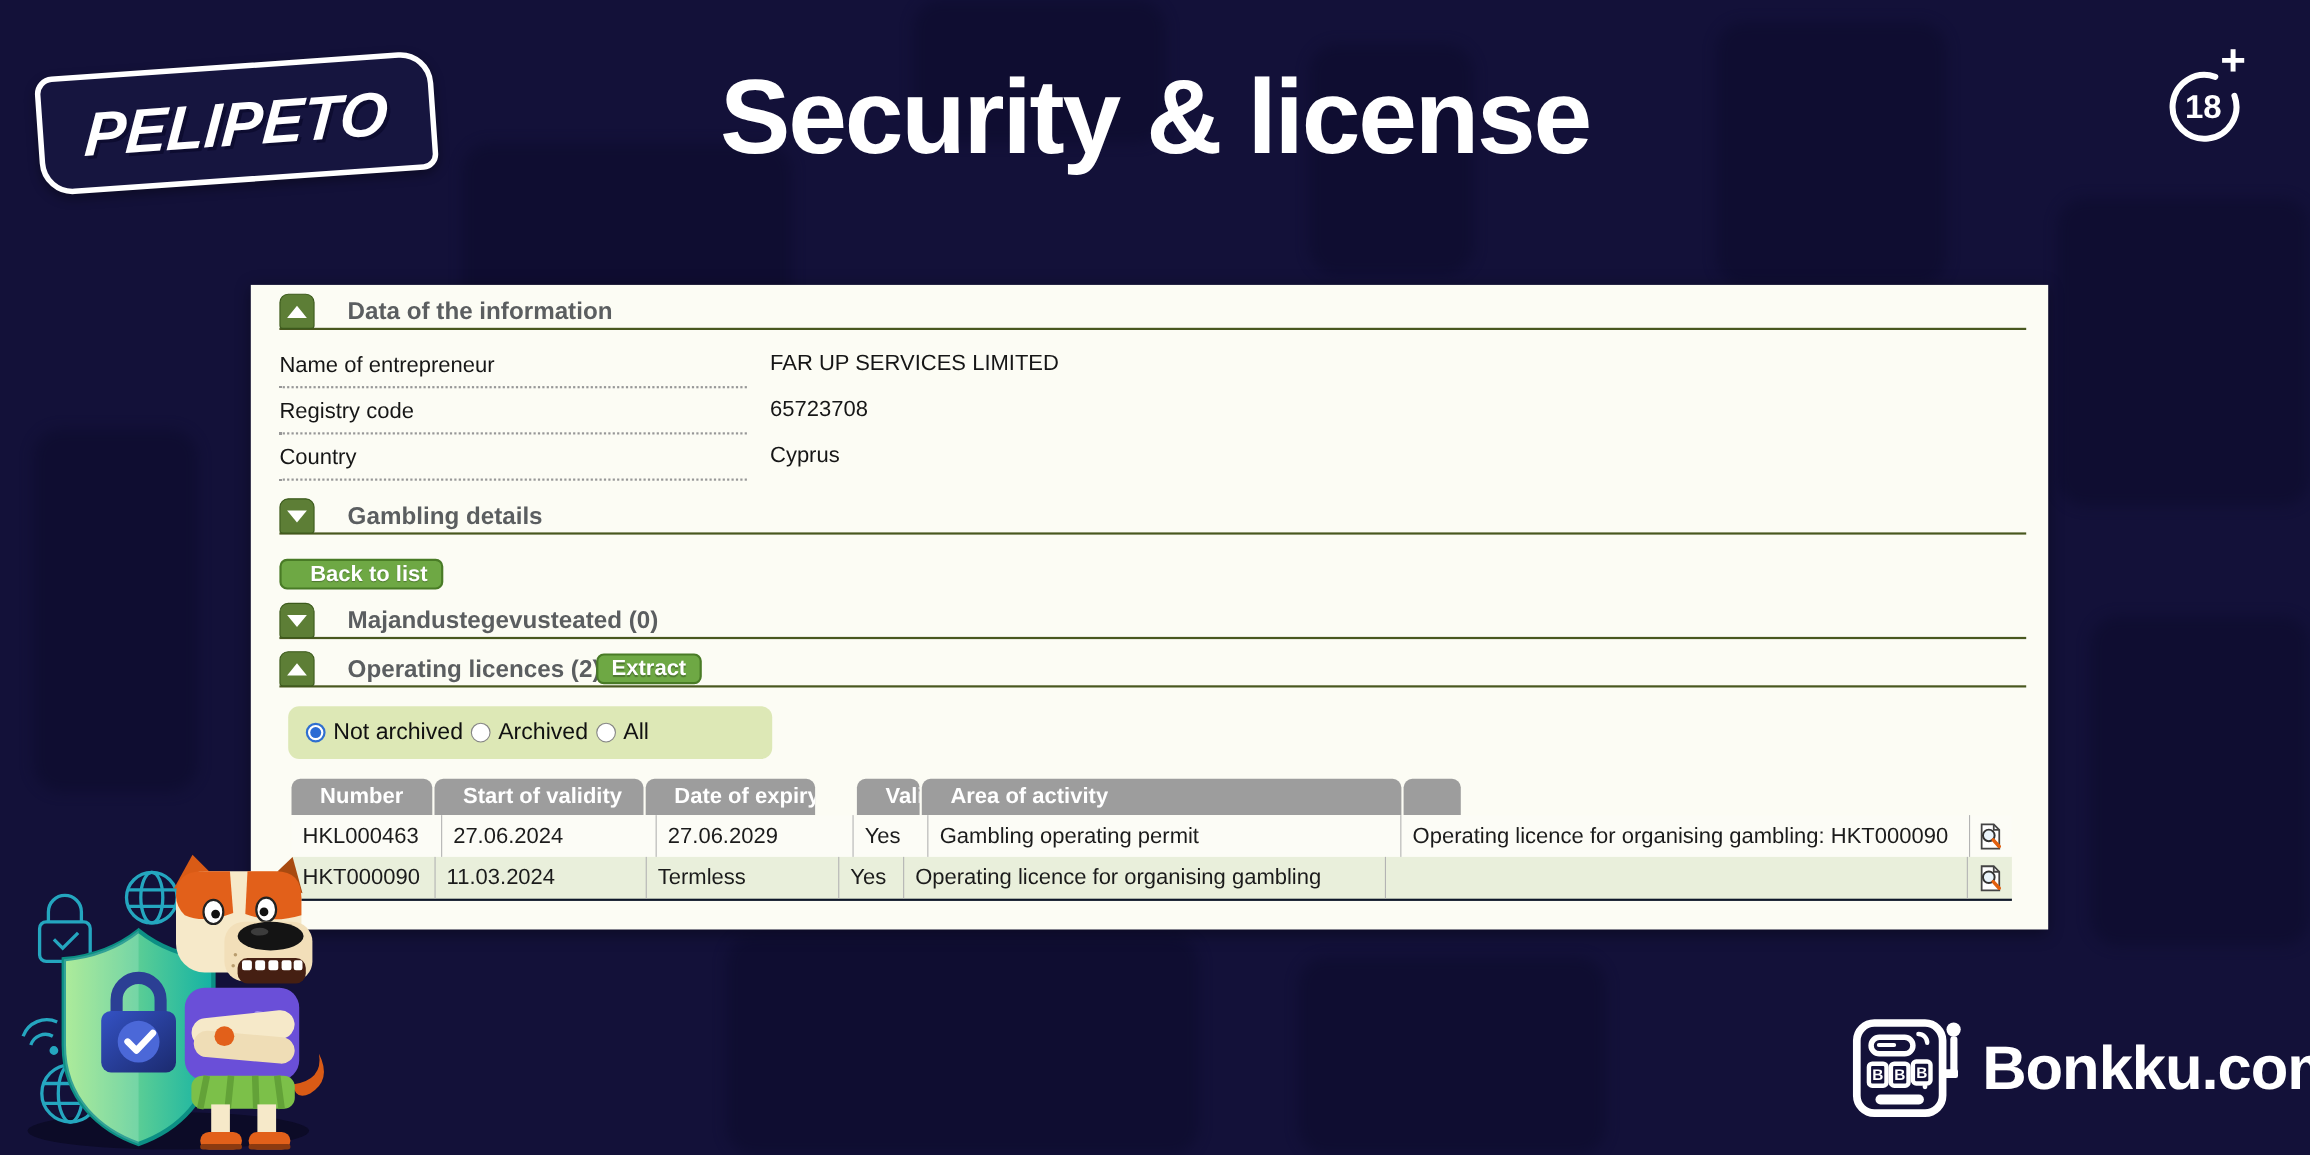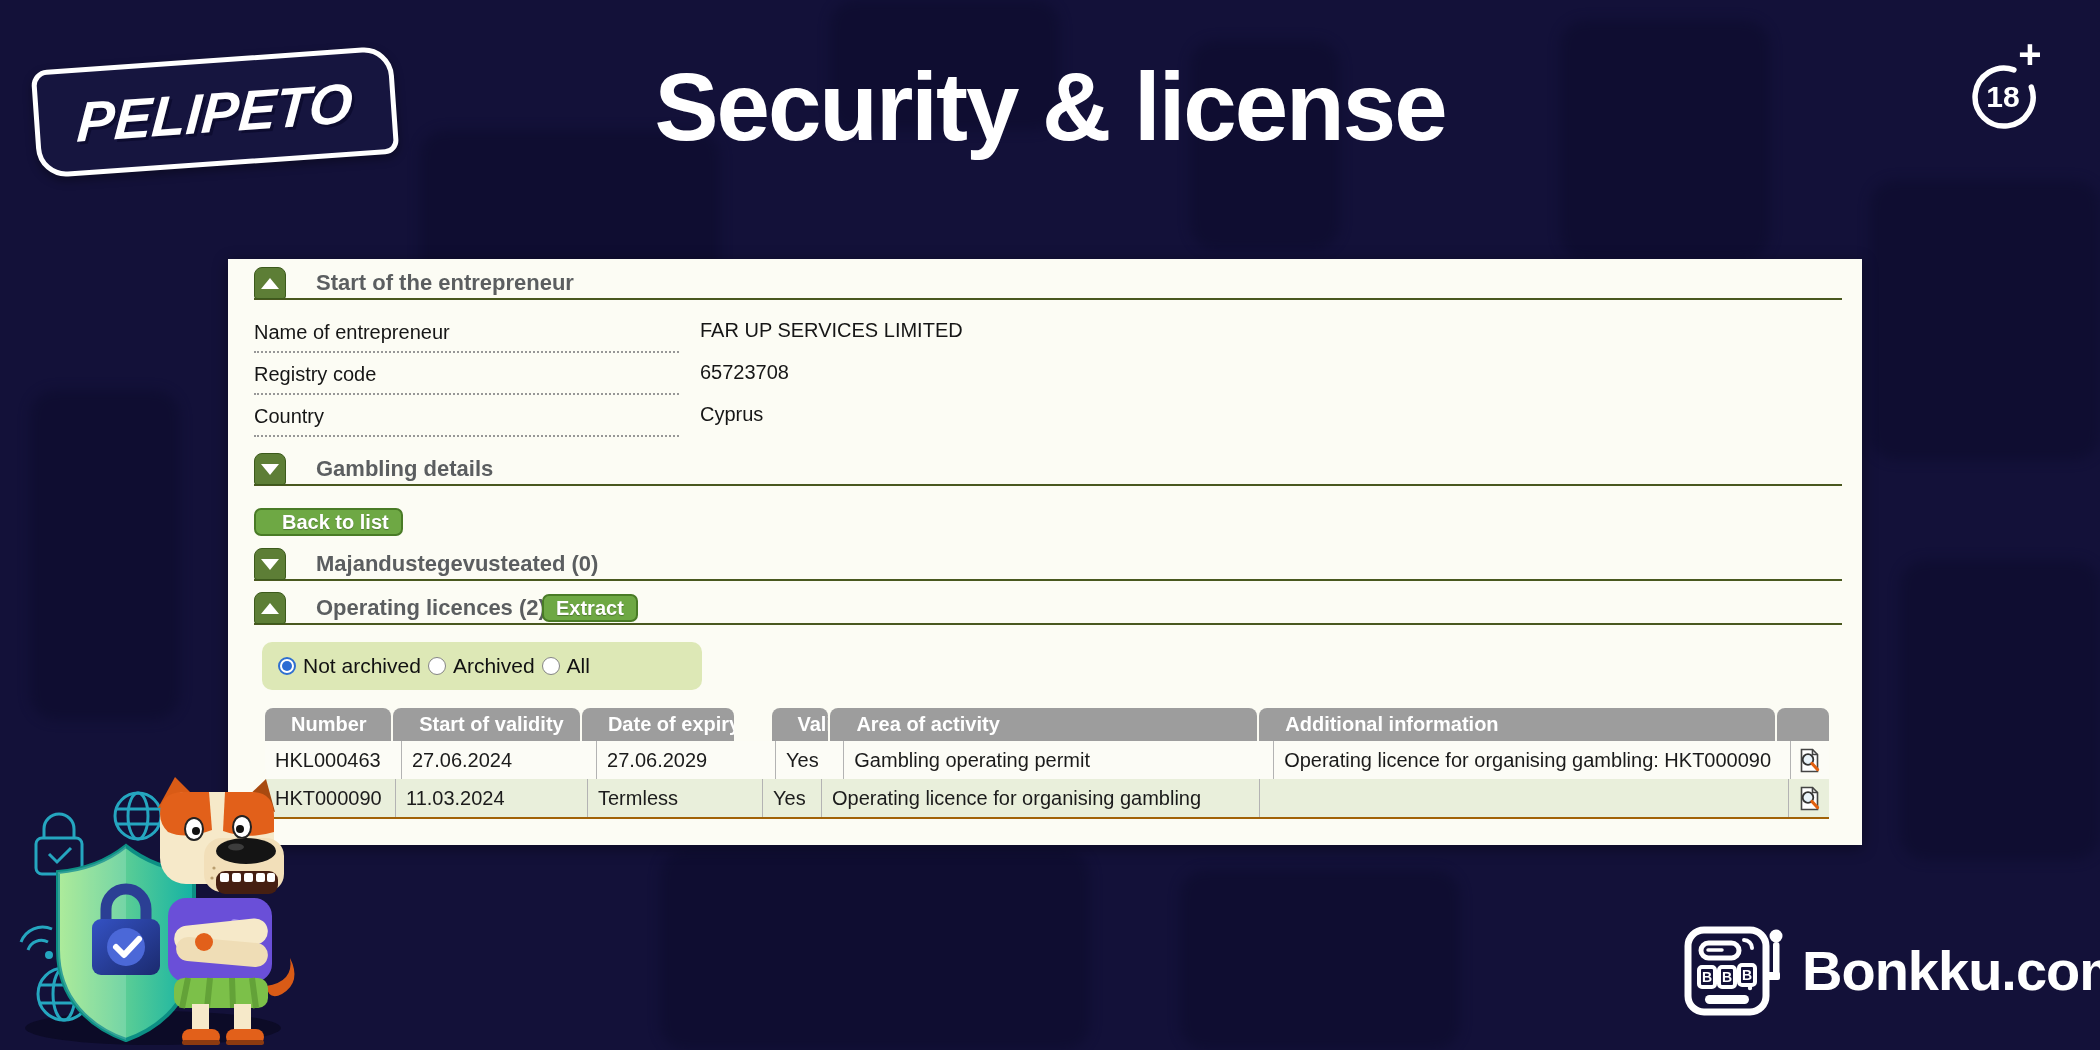--- a/index.html
+++ b/index.html
@@ -71,21 +71,21 @@
   
   .tbl{position:absolute;left:37px;top:449px;width:1564px;}
   .thead{display:flex;height:33px;}
   .th{
     background:#9d9d9d;border-radius:8px 8px 0 0;color:#ffffff;font-weight:bold;
     font-size:20px;line-height:33px;padding:0 26px;box-sizing:border-box;
     margin-right:2px;white-space:nowrap;overflow:hidden;
   }
   .th:last-child{margin-right:0;}
   .trow{display:flex;height:38px;}
-  .trow.r2{background:#e9efdb;border-bottom:2px solid #a16207;}
+  .trow.r2{background:#e9efdb;border-bottom:2px solid #0f172a;}
   .trow.r1{background:#fcfcf6;gap:11px;}
   .td{
     font-size:20px;line-height:38px;padding:0 10px;box-sizing:border-box;color:#1b1b1b;
     border-left:1px solid #b3b3b3;white-space:nowrap;overflow:hidden;
   }
   .td:first-child{border-left:none;}
   .td.icon-cell{display:flex;align-items:center;justify-content:center;padding:0;}
   
   .c0{width:130px;} .c1{width:192px;} .c2{width:175px;} .c3{width:59px;} .c4{width:438px;} .c5{width:529px;} .c6{width:41px;}
   .h0{width:128px;} .h1{width:190px;} .h2{width:154px;} .h3{width:57px;margin-left:36px;} .h4{width:436px;} .h5{width:527px;} .h6{width:41px;}
@@ -119,21 +119,21 @@
   <text x="66" y="26" text-anchor="middle" font-size="40" font-weight="bold" fill="#ffffff">+</text>
 </svg>
 
 <div class="panel">
 
   <div class="sec" style="top:8px;">
     <div class="sec-line"></div>
     <div class="sec-toggle">
         <span class="tri-up"></span>
       </div>
-    <span class="sec-title">Start of the entrepreneur</span>
+    <span class="sec-title">Data of the information</span>
   </div>
 
   <div class="flabel" style="top:62px;">Name of entrepreneur</div>
   <div class="fvalue" style="top:60px;">FAR UP SERVICES LIMITED</div>
   <div class="dotline" style="top:92px;"></div>
 
   <div class="flabel" style="top:104px;">Registry code</div>
   <div class="fvalue" style="top:102px;">65723708</div>
   <div class="dotline" style="top:134px;"></div>
 
@@ -177,21 +177,20 @@
     <label>All</label>
   </div>
 
   <div class="tbl">
     <div class="thead">
       <div class="th h0">Number</div>
       <div class="th h1">Start of validity</div>
       <div class="th h2">Date of expiry</div>
       <div class="th h3">Valid</div>
       <div class="th h4">Area of activity</div>
-      <div class="th h5">Additional information</div>
       <div class="th h6"></div>
     </div>
     <div class="trow r1">
       <div class="td c0">HKL000463</div>
       <div class="td c1">27.06.2024</div>
       <div class="td c2">27.06.2029</div>
       <div class="td c3">Yes</div>
       <div class="td c4">Gambling operating permit</div>
       <div class="td c5">Operating licence for organising gambling: HKT000090</div>
       <div class="td c6 icon-cell">

